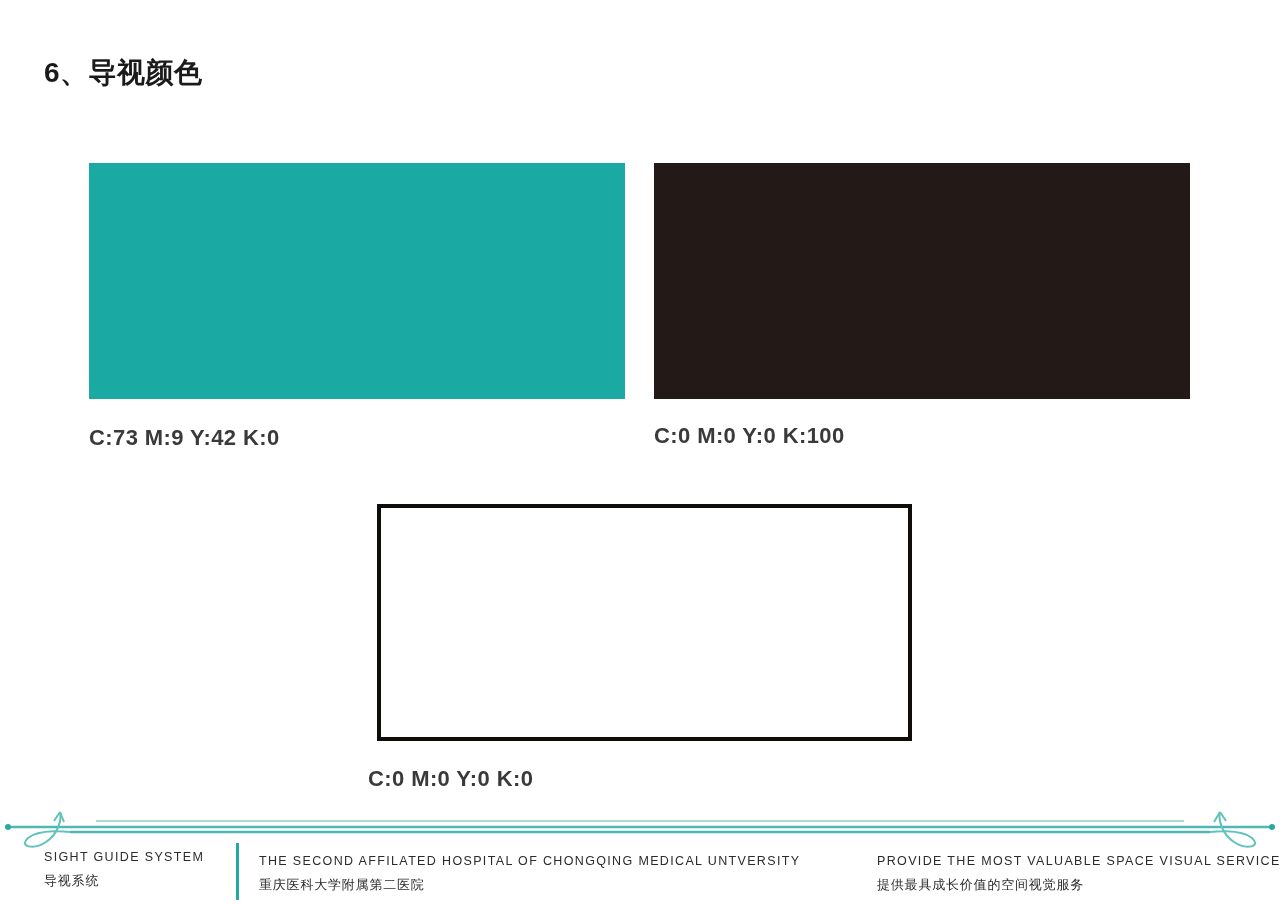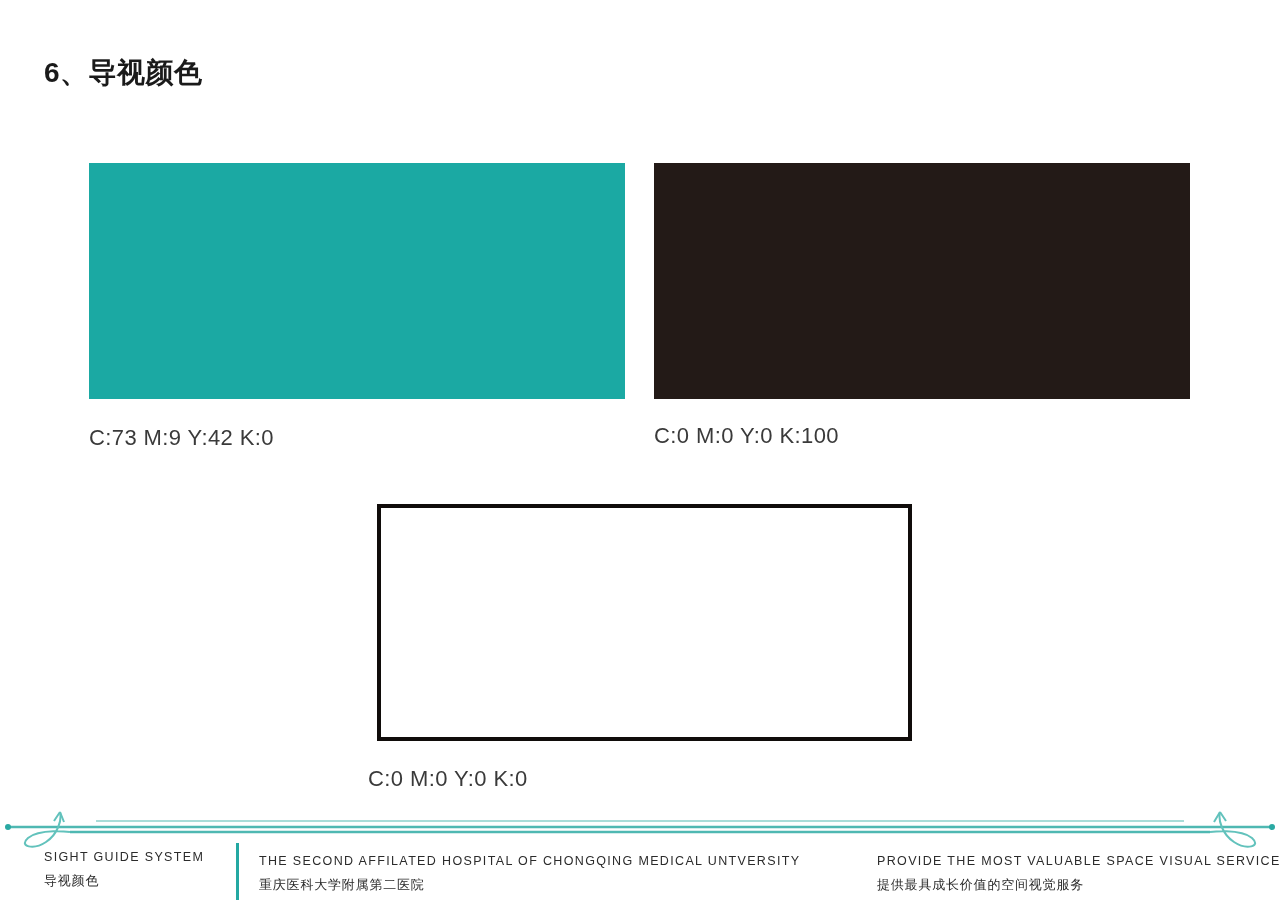--- a/index.html
+++ b/index.html
@@ -51,21 +51,21 @@
     width: 535px;
     height: 237px;
     background: #ffffff;
     border: 4px solid #100c0a;
   }
 
   .swatch-label {
     position: absolute;
     font-size: 22px;
     color: #3a3a3a;
-    font-weight: 400;
+    font-weight: 700;
     letter-spacing: 0.4px;
     white-space: nowrap;
   }
   .label-teal  { left: 89px;  top: 425px; }
   .label-dark  { left: 654px; top: 423px; }
   .label-white { left: 368px; top: 766px; }
 
   
   .footer-ornament {
     position: absolute;
@@ -150,21 +150,21 @@
   <path d="M1220 6 L 1214 16 M1220 6 L 1226 15" fill="none" stroke="#62c2bc" stroke-width="2"></path>
   <circle cx="1272" cy="21" r="3" fill="#2aa9a3"></circle>
 </svg>
 
 <div class="footer-divider"></div>
 
 <div class="footer">
 
   <div class="footer-col col-brand">
     <div class="footer-en">SIGHT GUIDE SYSTEM</div>
-    <div class="footer-cn">导视颜色</div>
+    <div class="footer-cn">导视系统</div>
   </div>
 
   <div class="footer-col col-hosp">
     <div class="footer-en">THE SECOND AFFILATED HOSPITAL OF CHONGQING MEDICAL UNTVERSITY</div>
     <div class="footer-cn">重庆医科大学附属第二医院</div>
   </div>
 
   <div class="footer-col col-slogan">
     <div class="footer-en">PROVIDE THE MOST VALUABLE SPACE VISUAL SERVICE</div>
     <div class="footer-cn">提供最具成长价值的空间视觉服务</div>

